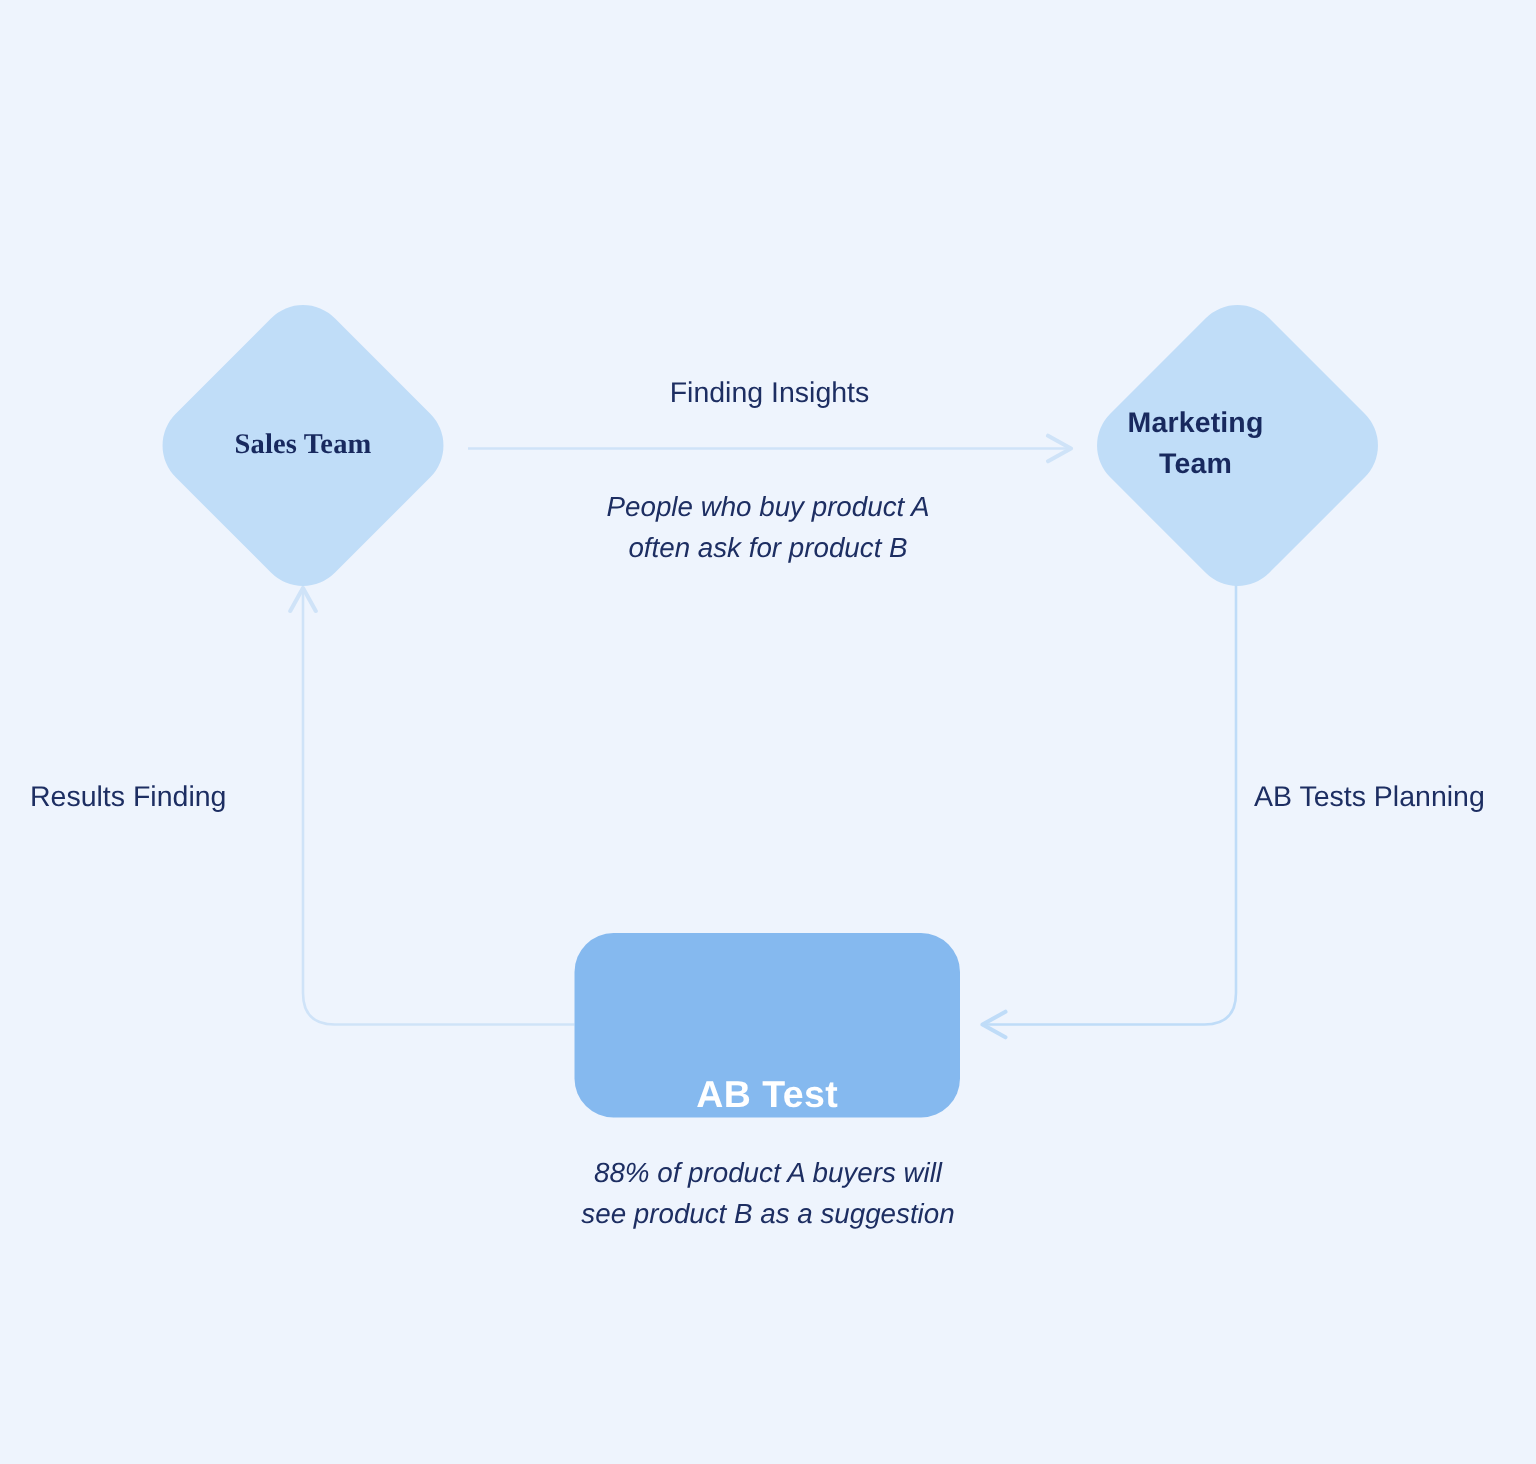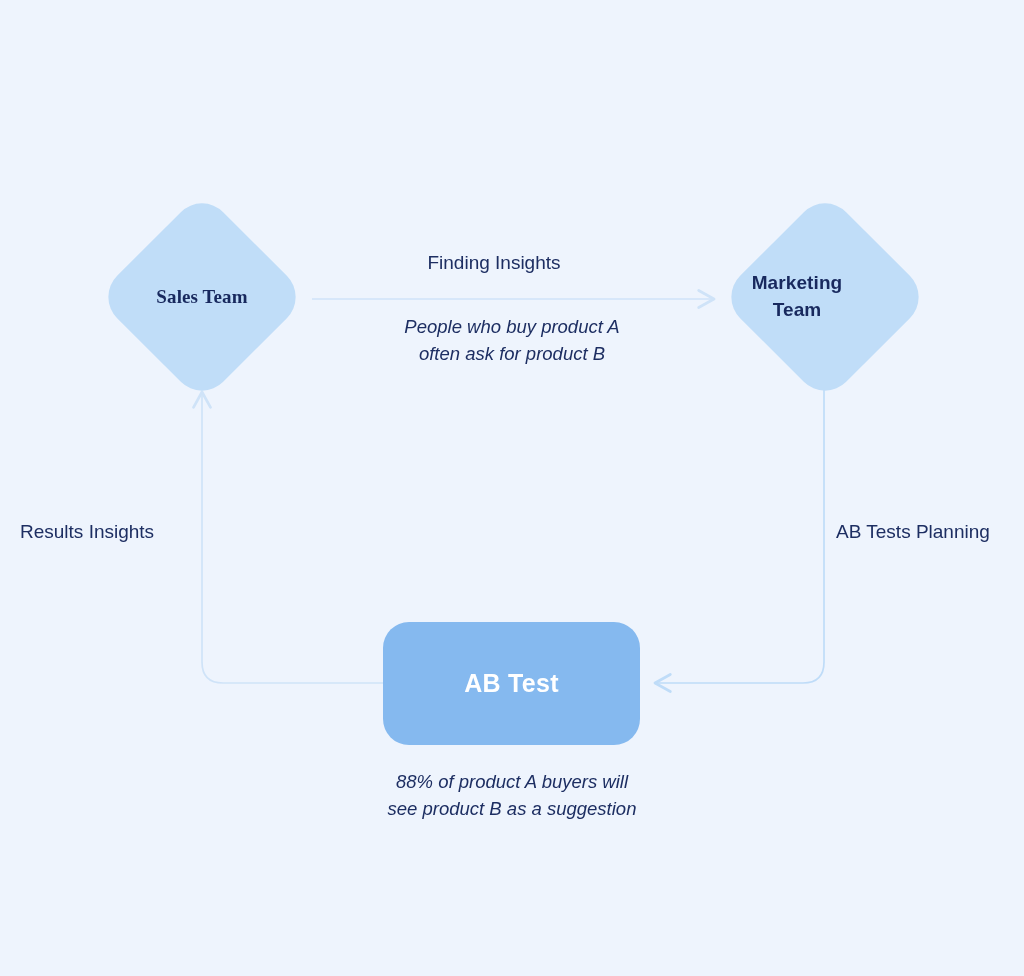--- a/index.html
+++ b/index.html
@@ -54,21 +54,21 @@
   
   .abtest-box {
     position: absolute;
     left: 383px;
     top: 622px;
     width: 257px;
     height: 123px;
     background: #85b9ef;
     border-radius: 26px;
     display: flex;
-    align-items: center;
+    align-items: flex-end;
     justify-content: center;
   }
   .abtest-box .abtest-label {
     color: #ffffff;
     font-weight: bold;
     font-size: 25px;
     letter-spacing: 0.3px;
   }
 
   
@@ -79,27 +79,27 @@
     line-height: 1.45;
     text-align: center;
     white-space: pre-line;
   }
   .edge-label.italic {
     font-style: italic;
     font-size: 18.5px;
   }
 
   #label-finding-insights {
-    left: 344px;
+    left: 363px;
     top: 249px;
     width: 300px;
   }
   #label-people-buy {
     left: 362px;
-    top: 314px;
+    top: 325px;
     width: 300px;
   }
   #label-results-sharing {
     left: 20px;
     top: 518px;
     width: 195px;
     text-align: left;
   }
   #label-ab-tests-planning {
     left: 836px;
@@ -147,20 +147,20 @@
 
   <div class="abtest-box">
     <span class="abtest-label">AB Test</span>
   </div>
 
   <div class="edge-label" id="label-finding-insights">Finding Insights</div>
 
   <div class="edge-label italic" id="label-people-buy">People who buy product A
 often ask for product B</div>
 
-  <div class="edge-label" id="label-results-sharing">Results Insights</div>
+  <div class="edge-label" id="label-results-sharing">Results Finding</div>
 
   <div class="edge-label" id="label-ab-tests-planning">AB Tests Planning</div>
 
   <div class="edge-label italic" id="label-ab-test-caption">88% of product A buyers will
 see product B as a suggestion</div>
 
 </div>
 
 </body></html>

